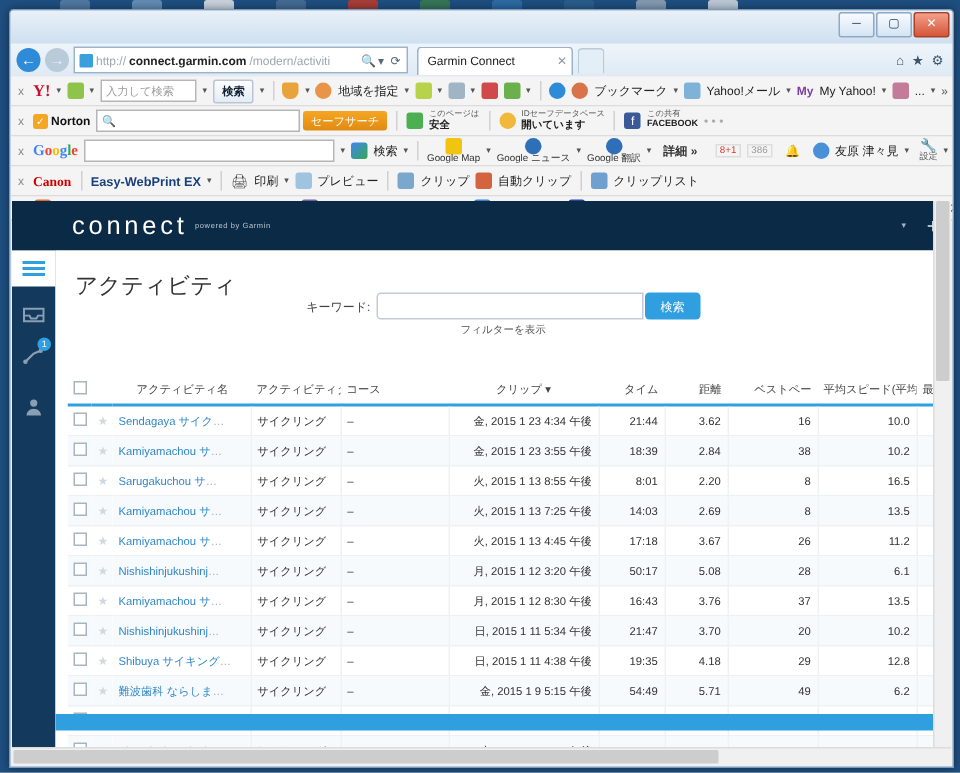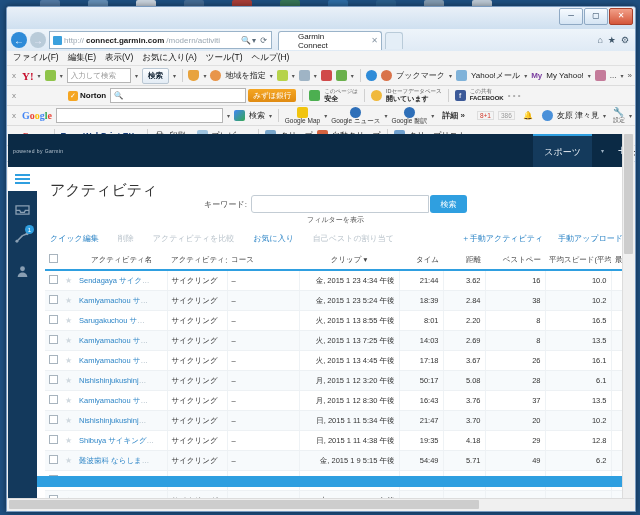--- a/index.html
+++ b/index.html
@@ -33,21 +33,21 @@
           font-size:10px;color:#fff;}
   .back{background:#2e8bd8;}
   .fwd{background:#b9cbd9;color:#eef;}
   .addr{flex:0 0 215px;height:16px;background:#fff;border:1px solid #9ab3c9;
         display:flex;align-items:center;padding:0 3px;font-size:8px;color:#9aa7b2;gap:2px;overflow:hidden;white-space:nowrap;}
   .addr .favi{width:9px;height:9px;background:#3aa0dd;border-radius:1px;flex:none;}
   .addr .host{color:#222;font-weight:bold;}
   .addr .tail{color:#9aa7b2;}
   .addr .ctrls{margin-left:auto;color:#5a6a78;font-size:8px;letter-spacing:1px;}
   .tab{flex:0 0 96px;height:18px;margin-left:3px;background:#fff;border:1px solid #9ab3c9;border-bottom:none;
-       border-radius:3px 3px 0 0;display:flex;align-items:center;gap:16px;padding:0 3px;font-size:8px;color:#1a1a1a;}
+       border-radius:3px 3px 0 0;display:flex;align-items:center;gap:3px;padding:0 3px;font-size:8px;color:#1a1a1a;}
   .tab .x{margin-left:auto;color:#8a98a5;font-size:8px;}
   .tabnew{width:16px;height:16px;border:1px solid #b9cbd9;border-bottom:none;border-radius:3px 3px 0 0;background:#e4eef7;}
   .navrow .right{margin-left:auto;display:flex;gap:5px;color:#3d5569;font-size:9px;padding-right:2px;}
 
   
   .menubar{height:14px;display:flex;align-items:center;gap:9px;padding:0 6px;font-size:8.5px;color:#111;
            background:#f4f4f4;border-bottom:1px solid #e0e0e0;}
 
   
   .tbrow{height:19px;display:flex;align-items:center;gap:4px;padding:0 3px;font-size:8px;color:#222;
@@ -56,21 +56,21 @@
   .tbsep{width:1px;height:13px;background:#d0d0d0;margin:0 2px;}
   .caret{font-size:6px;color:#555;}
   .tbinput{height:13px;background:#fff;border:1px solid #b5b5b5;display:flex;align-items:center;
            padding:0 3px;font-size:7.5px;color:#999;}
   .pill{height:13px;border-radius:2px;display:flex;align-items:center;padding:0 5px;font-size:7.5px;color:#fff;}
   .btnlike{height:14px;border:1px solid #b9c6d2;background:linear-gradient(#fcfdff,#e3ecf5);
            border-radius:2px;display:flex;align-items:center;padding:0 5px;font-size:7.5px;color:#123;font-weight:bold;}
   .ico{width:11px;height:11px;border-radius:2px;display:inline-block;flex:none;}
   .icoc{width:11px;height:11px;border-radius:50%;display:inline-block;flex:none;}
   .ylogo{color:#c8102e;font-weight:bold;font-size:11px;font-family:"Liberation Serif",serif;}
-  .norton{display:flex;align-items:center;gap:2px;font-weight:bold;font-size:8px;color:#111;margin-left:46px;}
+  .norton{display:flex;align-items:center;gap:2px;font-weight:bold;font-size:8px;color:#111;}
   .ncheck{width:10px;height:10px;background:#f5a623;border-radius:2px;color:#fff;font-size:7px;
           display:flex;align-items:center;justify-content:center;}
   .glogo{font-family:"Liberation Serif",serif;font-size:10px;}
   .glogo b:nth-child(1){color:#4285f4}.glogo b:nth-child(2){color:#ea4335}
   .glogo b:nth-child(3){color:#fbbc05}.glogo b:nth-child(4){color:#4285f4}
   .glogo b:nth-child(5){color:#34a853}.glogo b:nth-child(6){color:#ea4335}
   .canon{color:#cc0000;font-weight:bold;font-size:9px;font-family:"Liberation Serif",serif;}
   .ewp{color:#1a3f7a;font-weight:bold;font-size:8.5px;}
   .fav-row{height:15px;display:flex;align-items:center;gap:5px;padding:0 4px;font-size:7.5px;color:#111;
            background:#f4f4f4;border-bottom:1px solid #c9d4de;white-space:nowrap;overflow:hidden;}
@@ -184,28 +184,20 @@
         <span class="x">✕</span>
       </div>
       <div class="tabnew"></div>
       <div class="right">
         <span>⌂</span>
         <span>★</span>
         <span>⚙</span>
       </div>
     </div>
 
-    <div class="menubar">
-      <span>ファイル(F)</span>
-      <span>編集(E)</span>
-      <span>表示(V)</span>
-      <span>お気に入り(A)</span>
-      <span>ツール(T)</span>
-      <span>ヘルプ(H)</span>
-    </div>
 
     <div class="tbrow">
       <span class="tbx">x</span>
       <span class="ylogo">Y!</span>
       <span class="caret">▾</span>
       <span class="ico" style="background:#8fc44a"></span>
       <span class="caret">▾</span>
       <div class="tbinput" style="width:158px">入力して検索</div>
       <span class="caret">▾</span>
       <div class="btnlike">検索</div>
@@ -243,21 +235,21 @@
     <div class="tbrow">
       <span class="tbx">x</span>
       <span class="norton">
         <span class="ncheck">✓</span>
         <span>Norton</span>
       </span>
       <div class="tbinput" style="width:128px;position:relative">
         <span style="color:#777">🔍</span>
         <span></span>
       </div>
-      <div class="pill" style="background:linear-gradient(#f5a623,#e08b12);margin-left:-2px">みずほ銀行</div>
+      <div class="pill" style="background:linear-gradient(#f5a623,#e08b12);margin-left:-2px">セーフサーチ</div>
       <span class="tbsep"></span>
       <span class="ico" style="background:#4caf50"></span>
       <span class="twostack">
         <span>このページは</span>
         <span style="font-size:7px;color:#222;font-weight:bold">安全</span>
       </span>
       <span class="tbsep"></span>
       <span class="icoc" style="background:#f0b93c"></span>
       <span class="twostack">
         <span>IDセーフデータベース</span>
@@ -360,22 +352,22 @@
         <span>ページ(P)</span>
         <span class="caret">▾</span>
         <span>セーフティ(S)</span>
 
       </span>
     </div>
 
     <div class="page">
 
       <div class="gcheader">
+        <span class="gclogo">connect</span>
         <span class="gcsub">powered by Garmin</span>
-        <div class="sports">スポーツ</div>
         <span class="sports-caret">▾</span>
         <span class="plus">+</span>
       </div>
 
       <div class="body-wrap">
 
         <div class="lrail">
           <div class="burger">
               <i></i>
               <i></i>
@@ -406,31 +398,20 @@
         <div class="content">
           <div class="ttl">アクティビティ</div>
 
           <div class="searchrow">
             <span class="kwlabel">キーワード:</span>
             <div class="kwbox" placeholder=""></div>
             <div class="kwbtn">検索</div>
           </div>
           <div class="filterlink">フィルターを表示</div>
 
-          <div class="actions">
-            <span class="a-on">クイック編集</span>
-            <span class="a-off">削除</span>
-            <span class="a-off">アクティビティを比較</span>
-            <span class="a-on">お気に入り</span>
-            <span class="a-off">自己ベストの割り当て</span>
-            <span class="right">
-              <span class="a-on">＋手動アクティビティ</span>
-              <span class="a-on">手動アップロード</span>
-            </span>
-          </div>
 
           <div class="tbl">
             <table>
               <colgroup>
                 <col style="width:16px">
                   <col style="width:14px">
                   <col style="width:92px">
                 <col style="width:60px">
                   <col style="width:72px">
                   <col style="width:100px">
@@ -468,21 +449,21 @@
                     <td class="c-num">16</td>
                     <td class="c-num">10.0</td>
                     <td class="c-num">37.5</td>
                   </tr>
                   <tr>
                     <td class="c-chk"><span class="chk"></span></td>
                     <td class="c-star"><span>★</span></td>
                     <td class="c-name">Kamiyamachou サ<span class="ellip">…</span></td>
                     <td>サイクリング</td>
                     <td>–</td>
-                    <td class="c-start">金, 2015 1 23 5:24 午後</td>
+                    <td class="c-start">金, 2015 1 23 3:55 午後</td>
                     <td class="c-num">18:39</td>
                     <td class="c-num">2.84</td>
                     <td class="c-num">38</td>
                     <td class="c-num">10.2</td>
                     <td class="c-num">29.2</td>
                   </tr>
                   <tr>
                     <td class="c-chk"><span class="chk"></span></td>
                     <td class="c-star"><span>★</span></td>
                     <td class="c-name">Sarugakuchou サ<span class="ellip">…</span></td>
@@ -511,21 +492,21 @@
                   <tr>
                     <td class="c-chk"><span class="chk"></span></td>
                     <td class="c-star"><span>★</span></td>
                     <td class="c-name">Kamiyamachou サ<span class="ellip">…</span></td>
                     <td>サイクリング</td>
                     <td>–</td>
                     <td class="c-start">火, 2015 1 13 4:45 午後</td>
                     <td class="c-num">17:18</td>
                     <td class="c-num">3.67</td>
                     <td class="c-num">26</td>
-                    <td class="c-num">16.1</td>
+                    <td class="c-num">11.2</td>
                     <td class="c-num">28.6</td>
                   </tr>
                   <tr>
                     <td class="c-chk"><span class="chk"></span></td>
                     <td class="c-star"><span>★</span></td>
                     <td class="c-name">Nishishinjukushinj<span class="ellip">…</span></td>
                     <td>サイクリング</td>
                     <td>–</td>
                     <td class="c-start">月, 2015 1 12 3:20 午後</td>
                     <td class="c-num">50:17</td>

